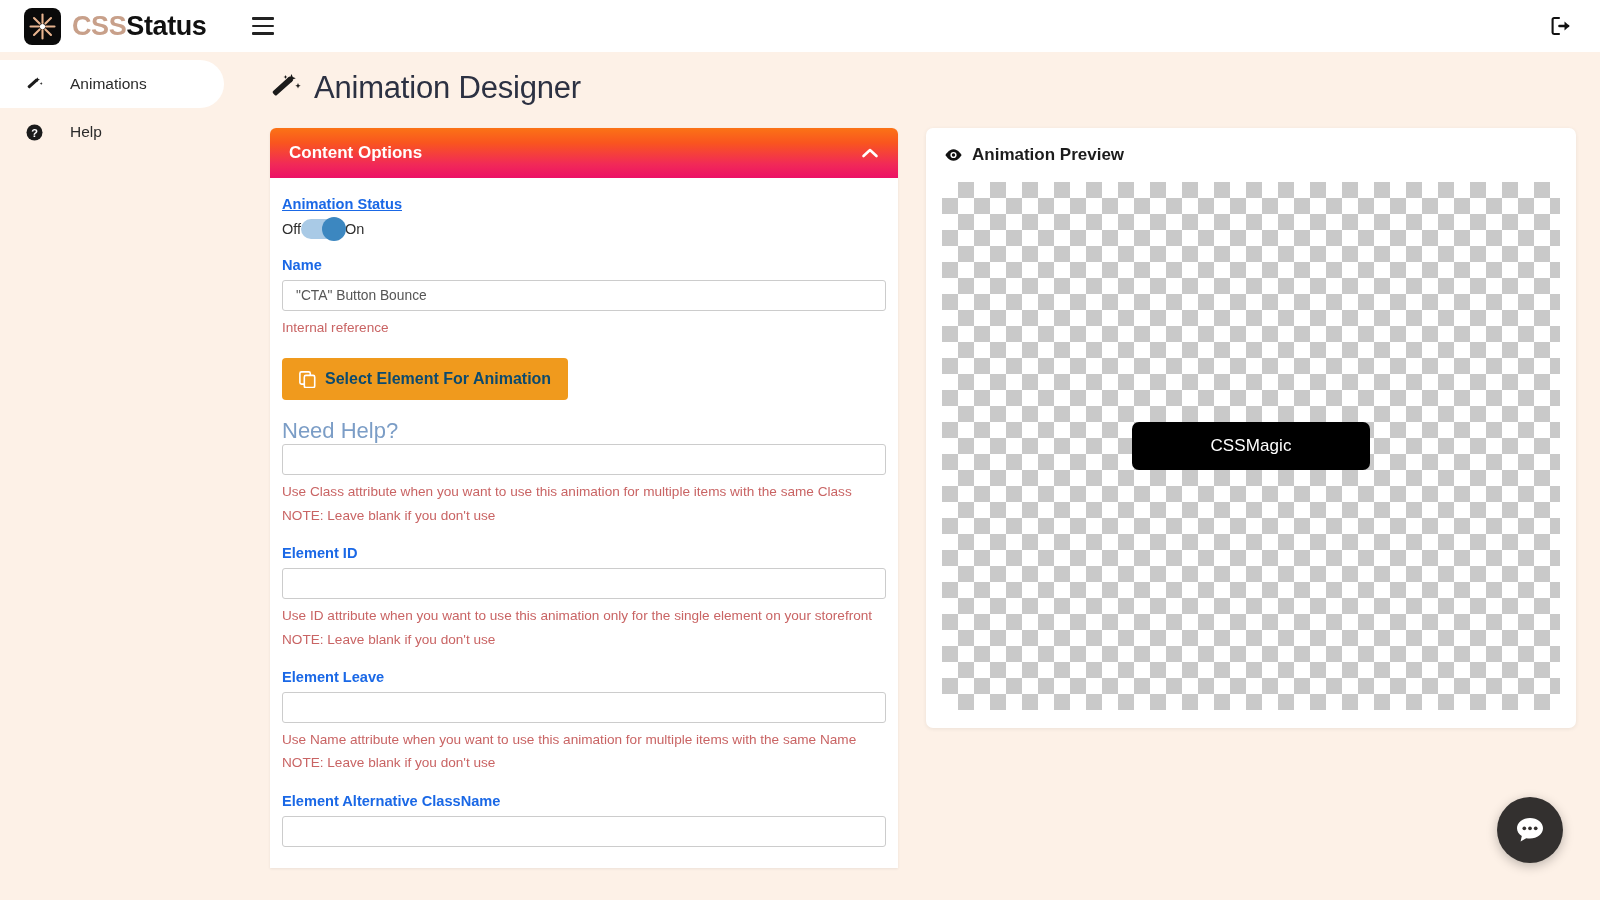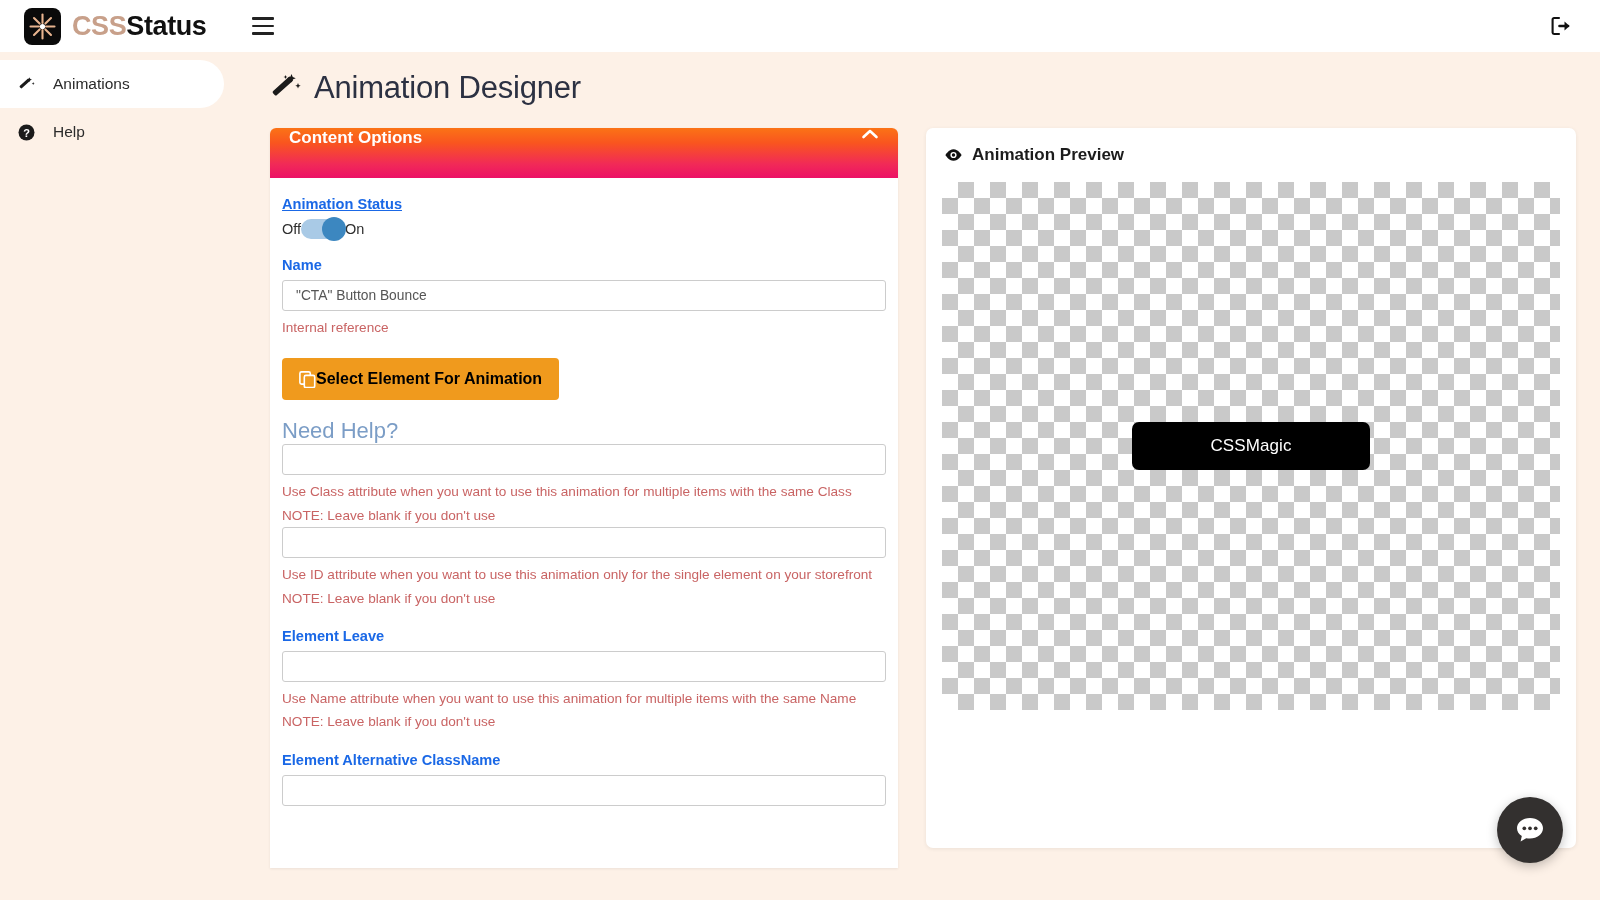--- a/index.html
+++ b/index.html
@@ -89,22 +89,22 @@
     height: 848px;
     padding-top: 8px;
     z-index: 10;
   }
 
   .side-item {
     position: relative;
     height: 48px;
     display: flex;
     align-items: center;
-    padding-left: 16px;
-    gap: 17px;
+    padding-left: 24px;
+    gap: 26px;
     font-size: 15.5px;
     color: #2b2b2b;
     cursor: pointer;
     border-radius: 0 26px 26px 0;
     margin-right: 4px;
   }
   .side-item.active {
     background: #ffffff;
   }
   .side-ico { width: 20px; display: inline-flex; justify-content: center; line-height: 0; }
@@ -151,22 +151,23 @@
     background: #ffffff;
     border-radius: 6px 6px 0 0;
     box-shadow: 0 1px 3px rgba(0,0,0,0.07);
     height: 740px;
     overflow: hidden;
   }
   .card-header {
     height: 50px;
     background: linear-gradient(to bottom, #fb7316 0%, #f9551f 30%, #f12a57 72%, #ec1166 100%);
     display: flex;
+    align-items: center;
     justify-content: space-between;
-    padding: 0 19px;
+    padding: 7px 19px;
   }
   .card-header-title {
     color: #fff;
     font-size: 17px;
     font-weight: 600;
   }
   .chev { cursor: pointer; line-height: 0; }
 
   .card-body { padding: 16px 12px 0 12px; }
 
@@ -221,47 +222,48 @@
   .help-txt {
     color: #c96464;
     font-size: 13.6px;
     line-height: 1.72;
     margin-top: 5px;
   }
 
   .btn-select {
     margin-top: 19px;
     background: #f09a1d;
-    color: #000000;
+    color: #0c4a6e;
     border: none;
     border-radius: 4px;
     height: 42px;
     padding: 0 17px;
     font-family: "Liberation Sans", sans-serif;
     font-size: 16px;
     font-weight: 600;
     display: inline-flex;
     align-items: center;
+    gap: 9px;
     cursor: pointer;
   }
 
   .need-help {
     margin-top: 18px;
     font-size: 22px;
     color: #7b9dc6;
     font-weight: 400;
   }
 
   
   .card-preview {
     width: 650px;
     background: #ffffff;
     border-radius: 7px;
     box-shadow: 0 1px 4px rgba(0,0,0,0.07);
-    height: 720px;
+    height: 600px;
     padding: 17px 16px 16px 16px;
   }
   .preview-title {
     display: flex;
     align-items: center;
     gap: 9px;
     font-size: 17px;
     font-weight: bold;
     color: #1c1c1c;
     margin-bottom: 17px;
@@ -424,20 +426,21 @@
         </button>
 
         <div class="need-help">Need Help?</div>
 
         <input class="txt-input" type="text" value="" style="">
         <div class="help-txt">
           <div>Use Class attribute when you want to use this animation for multiple items with the same Class</div>
           <div>NOTE: Leave blank if you don't use</div>
         </div>
 
+        <div class="field-label">Element ID</div>
         <input class="txt-input" type="text" value="" style="">
         <div class="help-txt">
           <div>Use ID attribute when you want to use this animation only for the single element on your storefront</div>
           <div>NOTE: Leave blank if you don't use</div>
         </div>
 
         <div class="field-label">Element Leave</div>
         <input class="txt-input" type="text" value="" style="">
         <div class="help-txt">
           <div>Use Name attribute when you want to use this animation for multiple items with the same Name</div>

